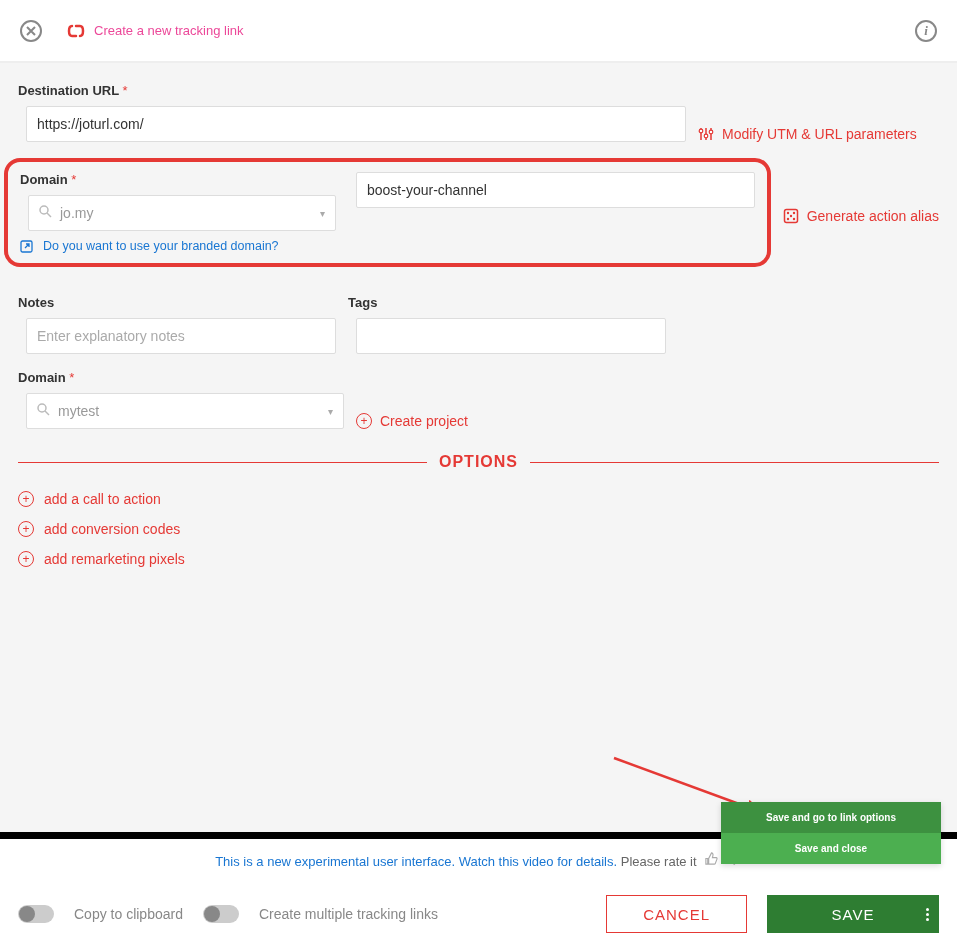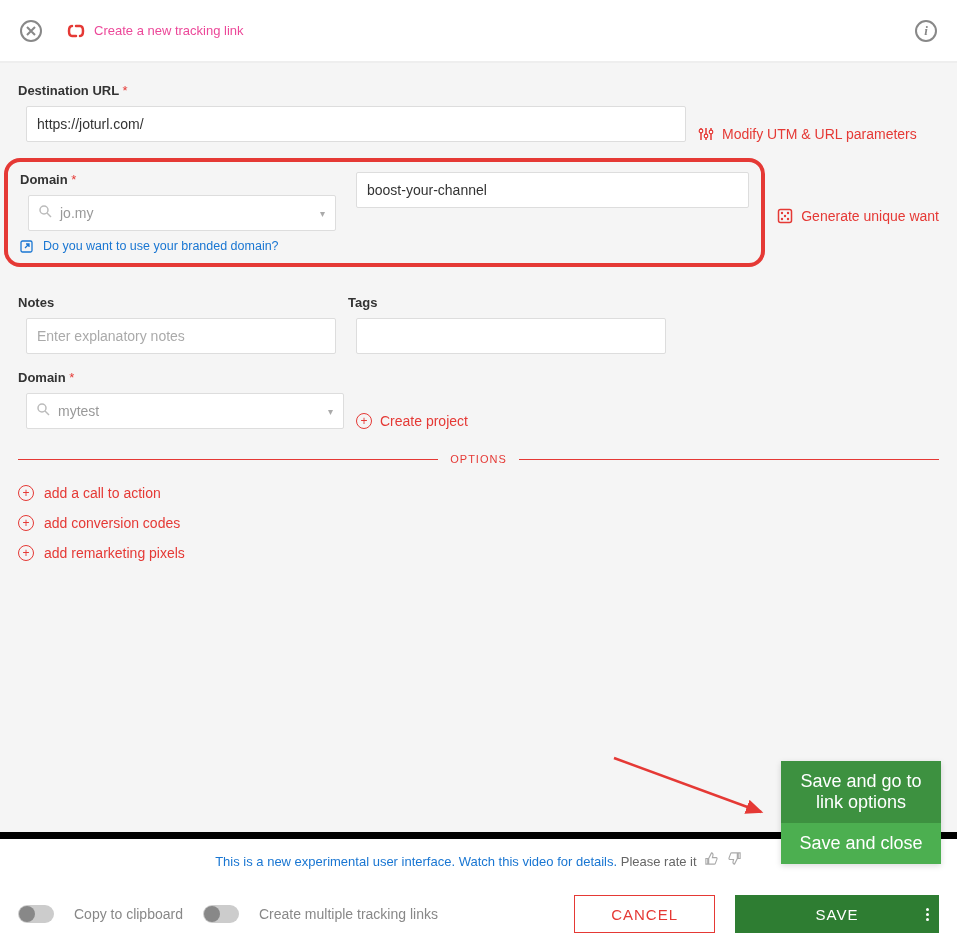--- a/index.html
+++ b/index.html
@@ -124,21 +124,21 @@
     margin-top: 8px;
     cursor: pointer;
   }
   .divider-row {
     display: flex;
     align-items: center;
     gap: 12px;
     margin: 24px 0 20px 0;
   }
   .divider-line { flex: 1; height: 1px; background: #e53935; }
-  .divider-text { color: #e53935; font-size: 11px; letter-spacing: 1px; font-weight: normal; }
+  .divider-text { color: #e53935; font-size: 16px; letter-spacing: 1px; font-weight: bold; }
   .opt-link {
     display: flex;
     align-items: center;
     gap: 10px;
     color: #e53935;
     font-size: 14px;
     margin-bottom: 14px;
     cursor: pointer;
   }
   .plus-circle {
@@ -195,43 +195,44 @@
     background: #fff;
     border: 1px solid #e53935;
     color: #e53935;
     letter-spacing: 1px;
   }
   .btn-save {
     background: #2e7d32;
     color: #fff;
     letter-spacing: 1px;
     position: relative;
-    width: 204px;
+    width: 172px;
     padding: 0;
   }
   .btn-save .dots {
     position: absolute;
     right: 10px;
     display: flex;
     flex-direction: column;
     gap: 2px;
   }
   .btn-save .dots span {
     width: 3px; height: 3px; background: #fff; border-radius: 50%;
   }
   .save-menu {
     position: absolute;
     right: 16px;
     bottom: 72px;
-    width: 160px;
+    width: 220px;
     background: #4caf50;
     color: #fff;
-    font-size: 18px;
+    font-size: 10px;
     z-index: 5;
     box-shadow: 0 2px 6px rgba(0,0,0,0.15);
+    font-weight: bold;
   }
   .save-menu .menu-item {
     padding: 10px 12px;
     text-align: center;
     cursor: pointer;
   }
   .save-menu .menu-item.dark { background: #3d9140; }
   .arrow {
     position: absolute;
     pointer-events: none;
@@ -316,21 +317,21 @@
     </div>
     <div class="side-link" style="margin-top:30px">
       <svg width="16" height="16" viewBox="0 0 16 16">
         <rect x="1.5" y="1.5" width="13" height="13" rx="2" stroke="#e53935" stroke-width="1.5" fill="none"></rect>
         <circle cx="5" cy="5" r="1.2" fill="#e53935"></circle>
           <circle cx="11" cy="5" r="1.2" fill="#e53935"></circle>
         <circle cx="5" cy="11" r="1.2" fill="#e53935"></circle>
           <circle cx="11" cy="11" r="1.2" fill="#e53935"></circle>
         <circle cx="8" cy="8" r="1.2" fill="#e53935"></circle>
       </svg>
-      <span>Generate unique want</span>
+      <span>Generate action alias</span>
     </div>
   </div>
 
   <div class="row">
     <div class="col" style="width:318px">
       <label class="label">Notes</label>
       <input class="input" placeholder="Enter explanatory notes" style="">
     </div>
     <div class="col" style="width:318px">
       <label class="label">Tags</label>

